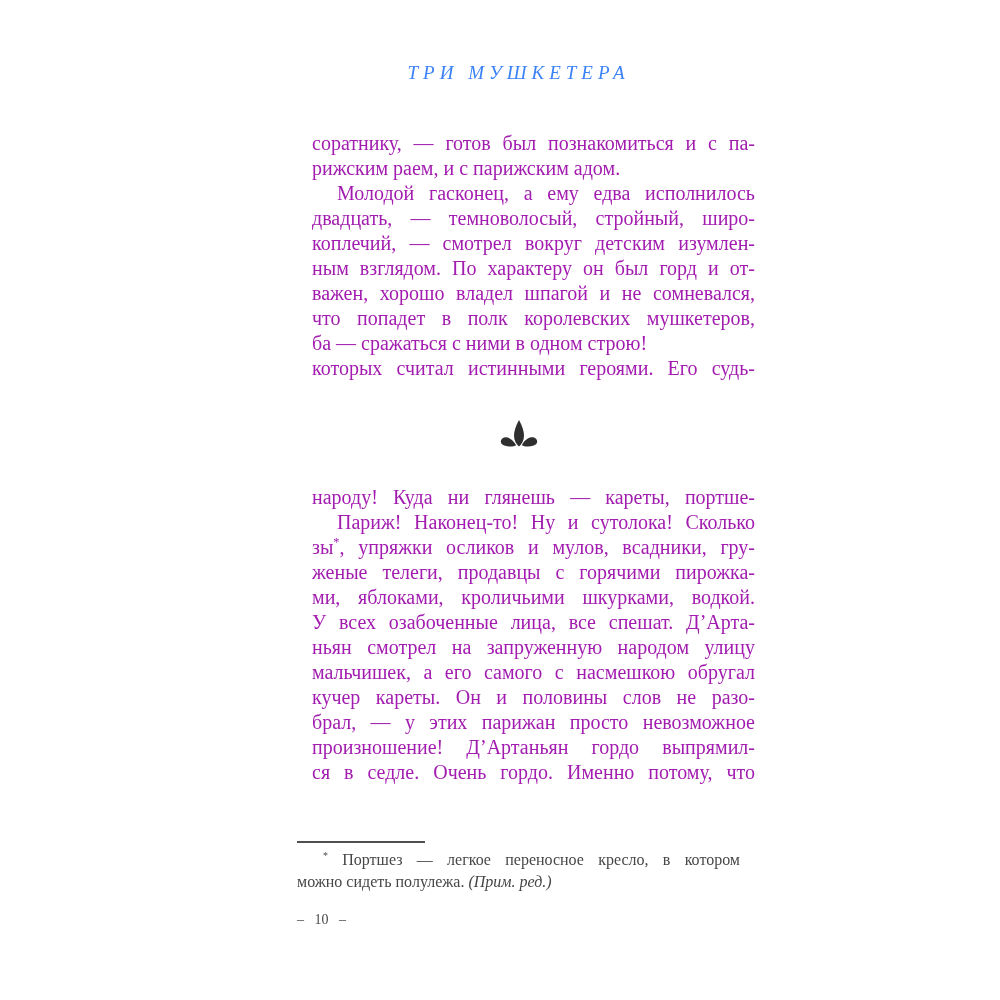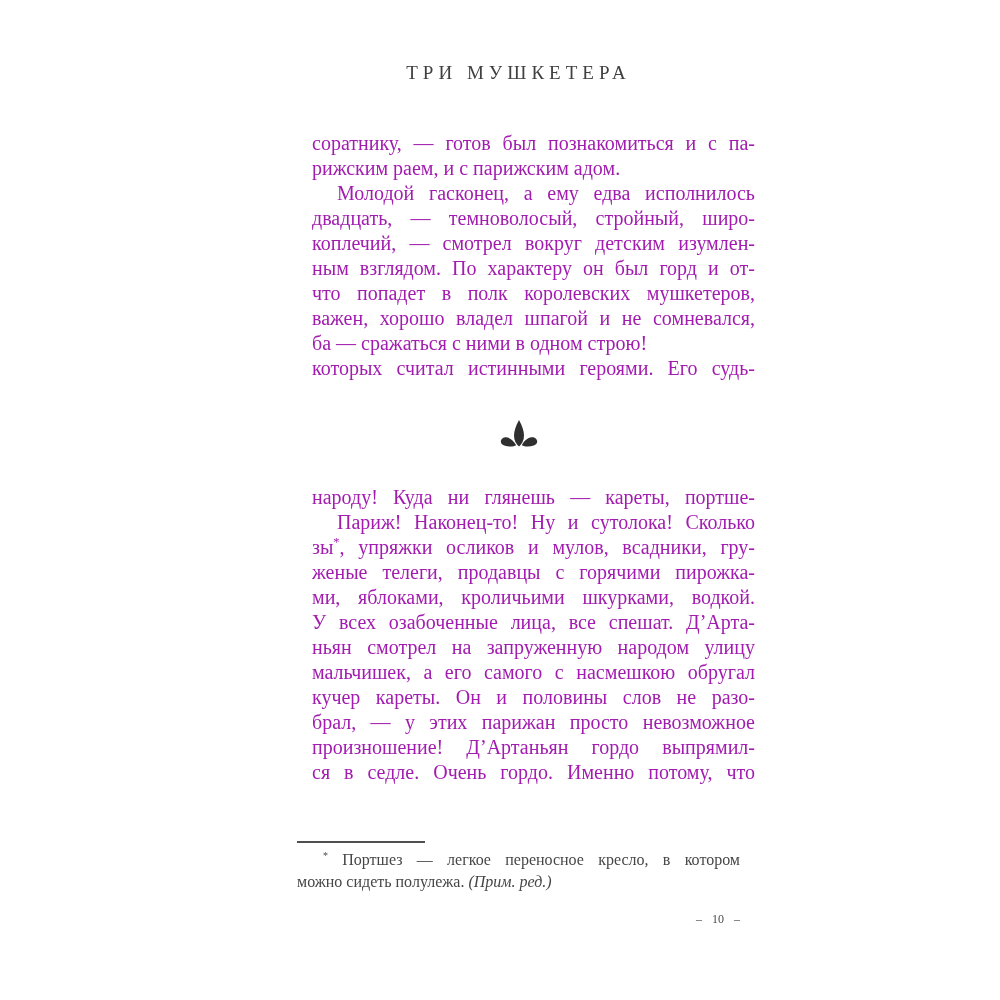--- a/index.html
+++ b/index.html
@@ -6,21 +6,22 @@
   html,body { width:1000px; height:1000px; }
   body {
     background:#ffffff;
     font-family:"Liberation Serif","DejaVu Serif",serif;
   }
   .book-page { position:relative; width:1000px; height:1000px; background:#ffffff; overflow:hidden; }
 
   .running-head {
     position:absolute; left:297px; width:443px; top:62px;
     text-align:center; font-size:19px; letter-spacing:5px;
-    color:#404040;
+    color:#3b82f6;
+    font-style:italic;
   }
 
   .text-block {
     position:absolute; left:312px; width:443px;
     font-size:20px; line-height:25px; color:#a21caf;
   }
   #block1 { top:131px; }
   #block2 { top:485px; }
 
   .line { text-align:left; }
@@ -35,39 +36,39 @@
   .ornament svg { display:inline-block; vertical-align:top; }
 
   .footnote { position:absolute; left:297px; width:443px; top:841px; }
   .footnote-rule { width:128px; height:1.5px; background:#4f4f4f; margin-bottom:6px; }
   .footnote-lines { font-size:16px; line-height:22px; color:#464646; }
   .footnote-lines .line.ind { text-indent:26px; }
   .footnote-lines i { }
 
   .page-number {
     position:absolute; left:297px; width:443px; top:912px;
-    text-align:right; font-size:12px; color:#4a4a4a; word-spacing:7px;
+    text-align:left; font-size:14px; color:#4a4a4a; word-spacing:7px;
   }
 </style>
 </head>
 <body>
 
 <div class="book-page">
 
   <div class="running-head">ТРИ МУШКЕТЕРА</div>
 
   <div class="text-block" id="block1">
       <div class="line j">соратнику, — готов был познакомиться и с па-</div>
       <div class="line">рижским раем, и с парижским адом.</div>
       <div class="line j ind">Молодой гасконец, а ему едва исполнилось</div>
       <div class="line j">двадцать, — темноволосый, стройный, широ-</div>
       <div class="line j">коплечий, — смотрел вокруг детским изумлен-</div>
       <div class="line j">ным взглядом. По характеру он был горд и от-</div>
+      <div class="line j">важен, хорошо владел шпагой и не сомневался,</div>
       <div class="line j">что попадет в полк королевских мушкетеров,</div>
-      <div class="line j">важен, хорошо владел шпагой и не сомневался,</div>
       <div class="line">ба — сражаться с ними в одном строю!</div>
       <div class="line j">которых считал истинными героями. Его судь-</div>
     </div>
 
   <div class="ornament">
     <svg width="38" height="28" viewBox="0 0 38 28">
       <path fill="#2f2f2f" d="M19 0 C15.5 6.5 14 11.5 14 15.5 C14 20.5 16.2 24 19 26.5 C21.8 24 24 20.5 24 15.5 C24 11.5 22.5 6.5 19 0 Z"></path>
       <path fill="#2f2f2f" d="M16.2 25.2 C12 17.5 5.5 15.8 2.3 18.6 C-0.4 21 0.8 24.6 4.2 25.6 C8.4 26.9 13.4 27 16.2 25.2 Z"></path>
       <path fill="#2f2f2f" d="M21.8 25.2 C26 17.5 32.5 15.8 35.7 18.6 C38.4 21 37.2 24.6 33.8 25.6 C29.6 26.9 24.6 27 21.8 25.2 Z"></path>
     </svg>

